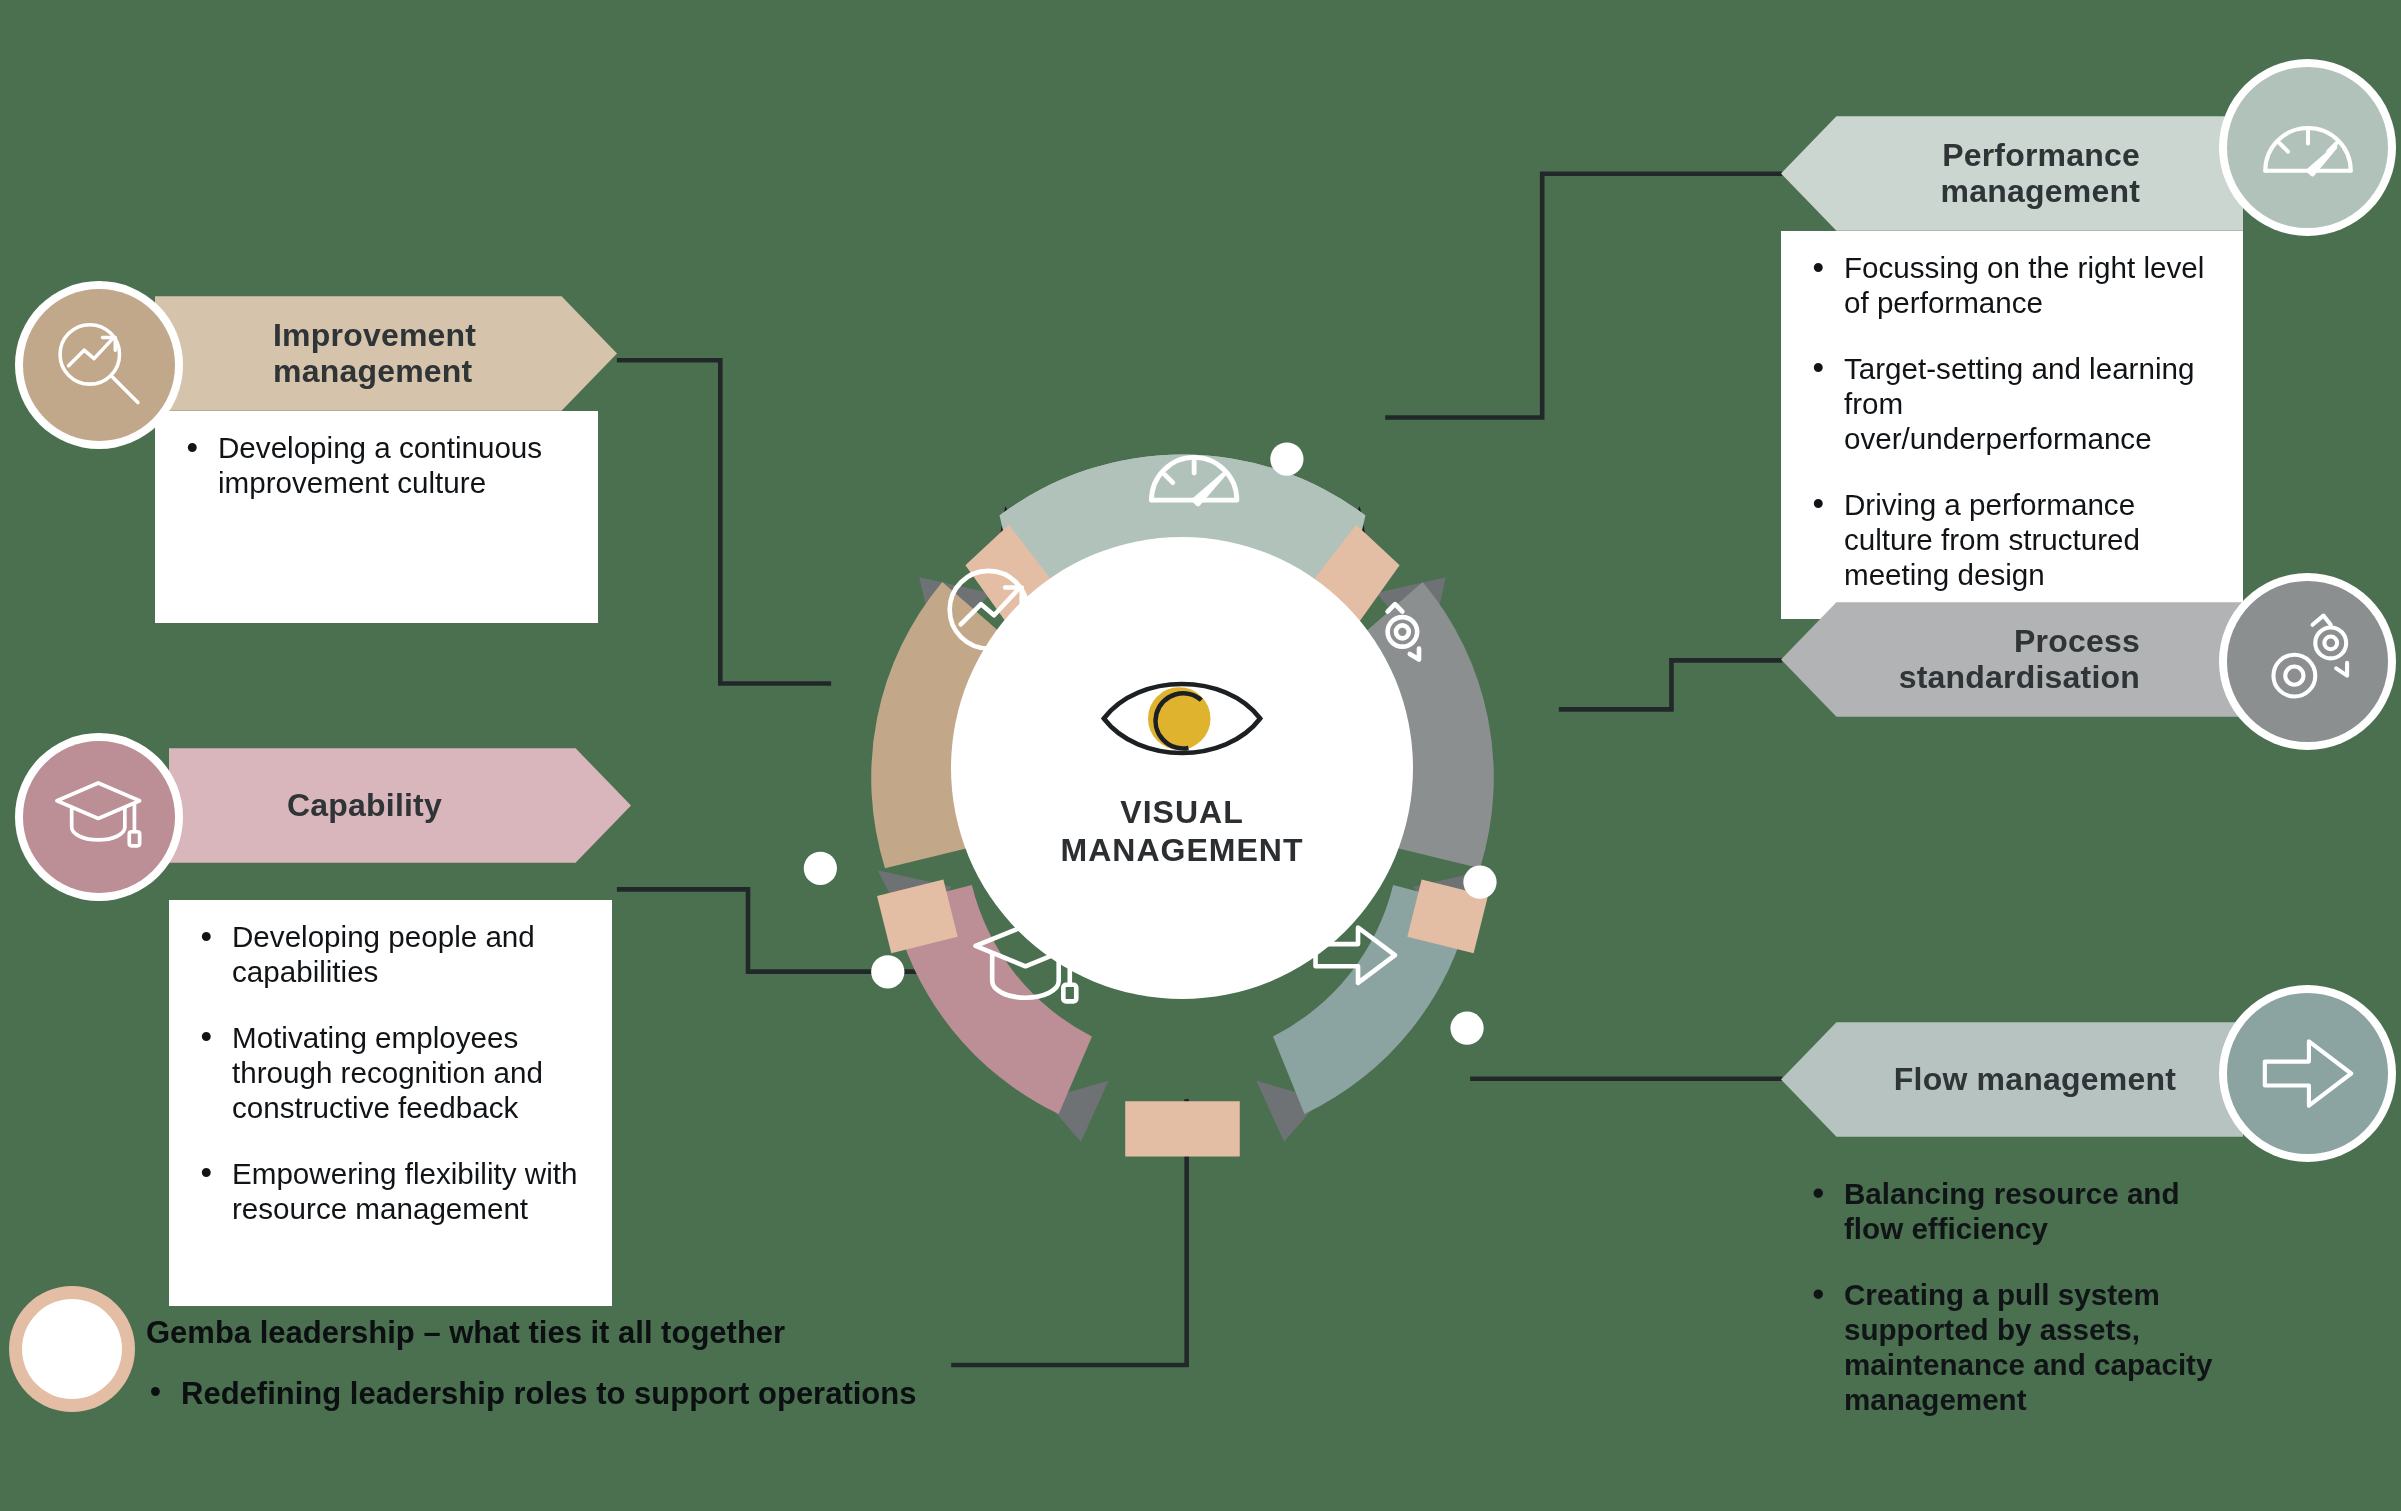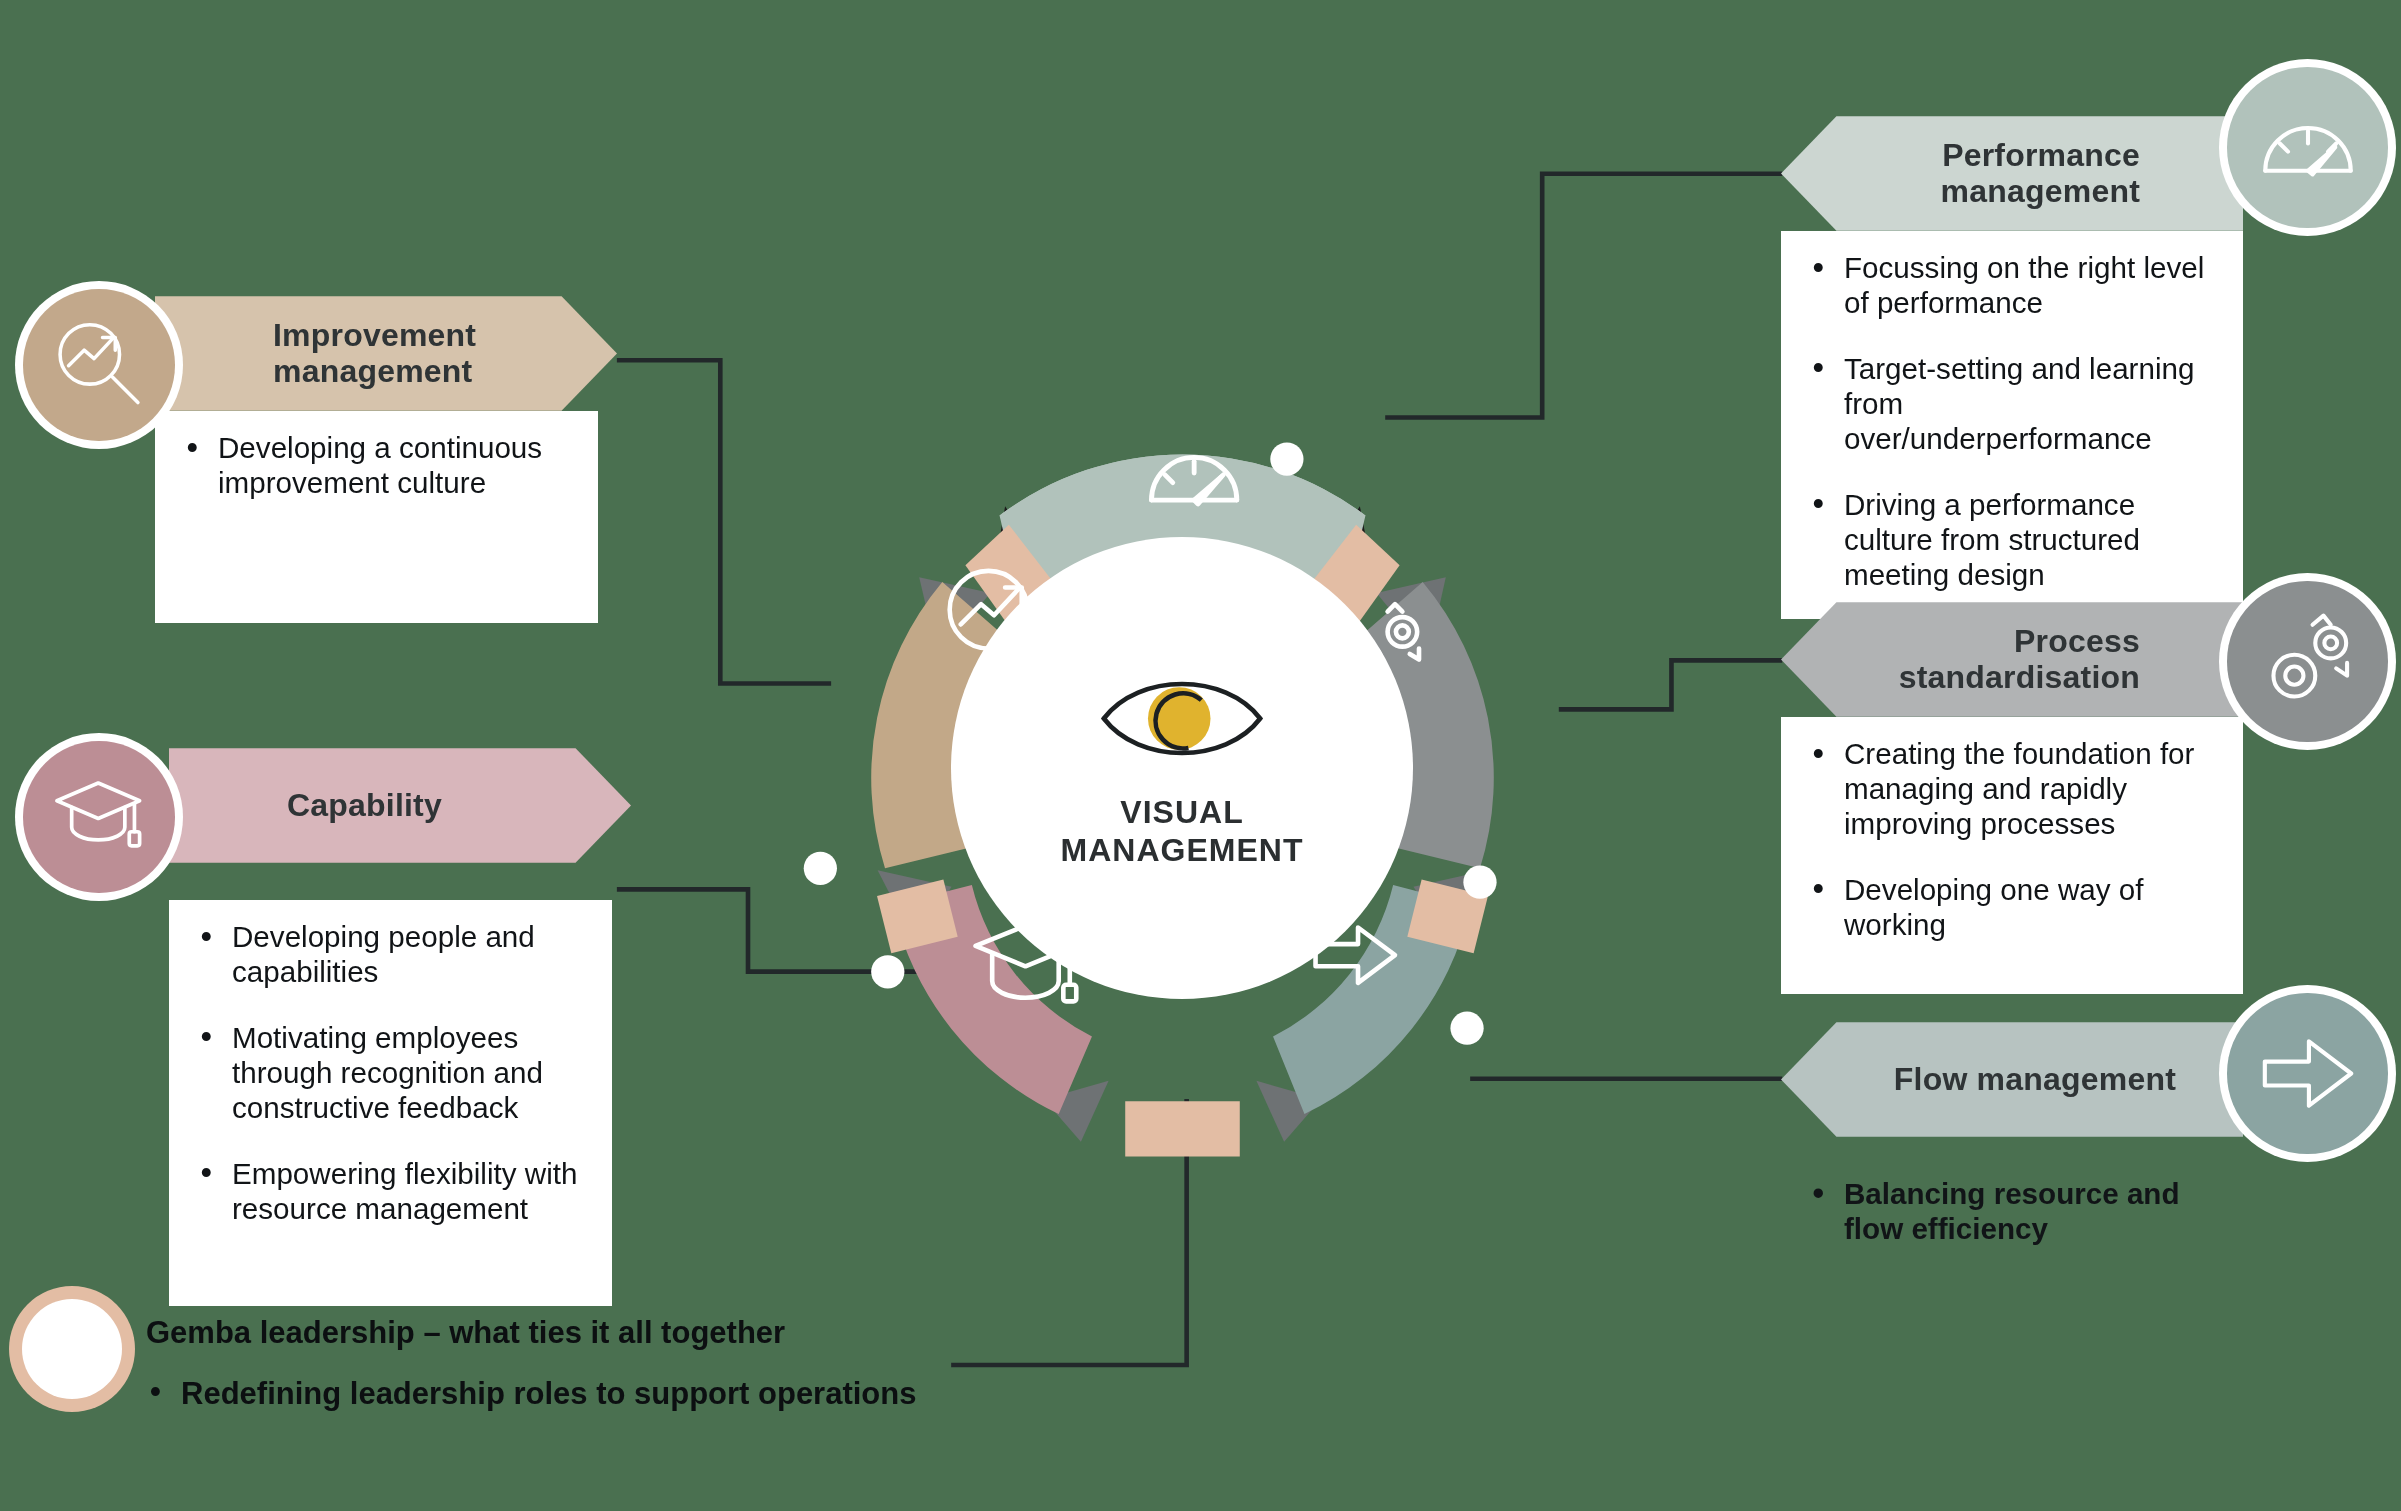--- a/index.html
+++ b/index.html
@@ -331,26 +331,20 @@
   <div class="card" style="left:1781px;top:602px;width:462px;">
     <svg class="abs" style="left:0;top:0;width:462px;height:115px;" viewBox="0 0 500 124" width="462" height="115">
       <polygon points="60,0 500,0 500,124 60,124 0,62" fill="#b1b3b4"></polygon>
     </svg>
     <div class="hdr" style="height:115px;width:462px;justify-content:flex-end;padding-right:103px;text-align:right;font-size:32px;position:relative;z-index:2;">
       <div>
         <div>Process</div>
         <div>standardisation</div>
       </div>
     </div>
-    <div class="body" style="width:462px;min-height:277px;">
-      <ul class="bul">
-        <li>Creating the foundation for managing and rapidly improving processes</li>
-        <li>Developing one way of working</li>
-      </ul>
-    </div>
   </div>
   <div class="badge" style="left:2219px;top:573px;width:177px;height:177px;padding:8.3px;">
     <div class="inner" style="background:#8b8f90;">
       <svg width="100" height="100" viewBox="0 0 110 110" stroke="#ffffff" stroke-width="4.5" fill="none" stroke-linecap="round" stroke-linejoin="round">
         <circle cx="40" cy="70" r="23"></circle>
         <circle cx="40" cy="70" r="10"></circle>
         <circle cx="80" cy="34" r="17"></circle>
         <circle cx="80" cy="34" r="7"></circle>
         <path d="M 60,14 L 72,4 L 80,14"></path>
         <path d="M 98,56 L 98,70 L 86,62"></path>
@@ -359,20 +353,21 @@
   </div>
 
   <div class="card" style="left:1781px;top:1022px;width:462px;">
     <svg class="abs" style="left:0;top:0;width:462px;height:115px;" viewBox="0 0 500 124" width="462" height="115">
       <polygon points="60,0 500,0 500,124 60,124 0,62" fill="#b7c3c1"></polygon>
     </svg>
     <div class="hdr" style="height:115px;width:462px;justify-content:flex-end;padding-right:67px;text-align:right;font-size:32px;position:relative;z-index:2;">Flow management</div>
     <div class="body transparent" style="width:480px;min-height:277px;padding-top:40px;">
       <ul class="bul bold">
         <li>Balancing resource and flow efficiency</li>
+        <li>Creating a pull system supported by assets, maintenance and capacity management</li>
       </ul>
     </div>
   </div>
   <div class="badge" style="left:2219px;top:985px;width:177px;height:177px;padding:8.3px;">
     <div class="inner" style="background:#8ba4a2;">
       <svg width="102" height="79" viewBox="0 0 110 86" stroke="#ffffff" stroke-width="4.5" fill="none" stroke-linecap="round" stroke-linejoin="round">
         <path d="M 8,30 L 56,30 L 56,8 L 102,43 L 56,78 L 56,56 L 8,56 Z"></path>
       </svg>
     </div>
   </div>

